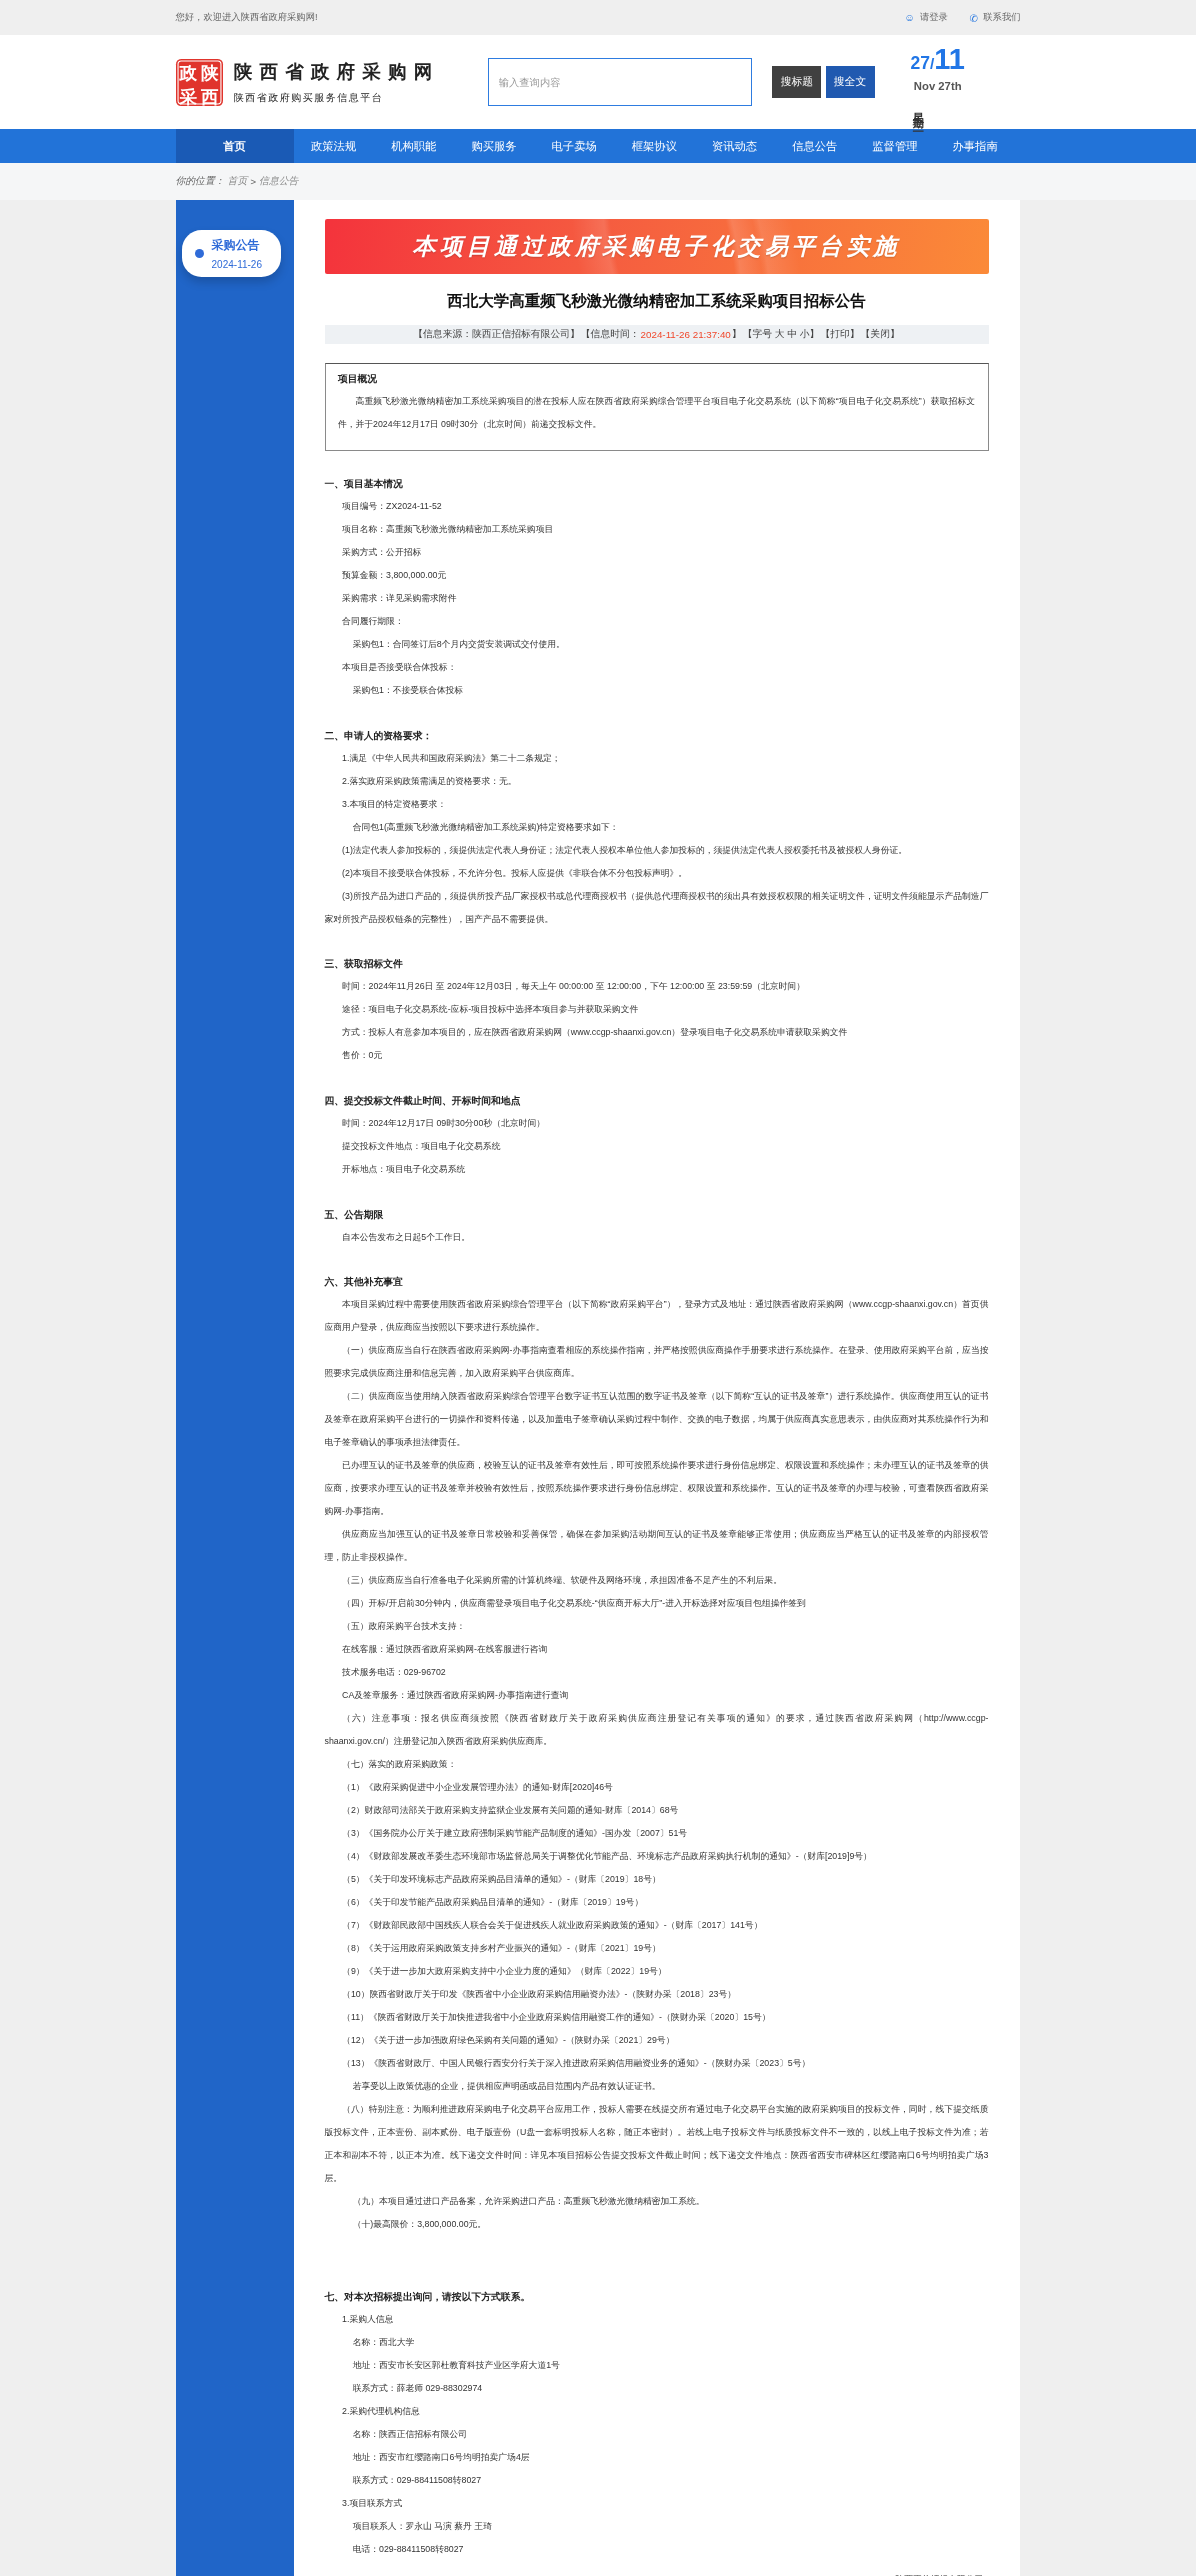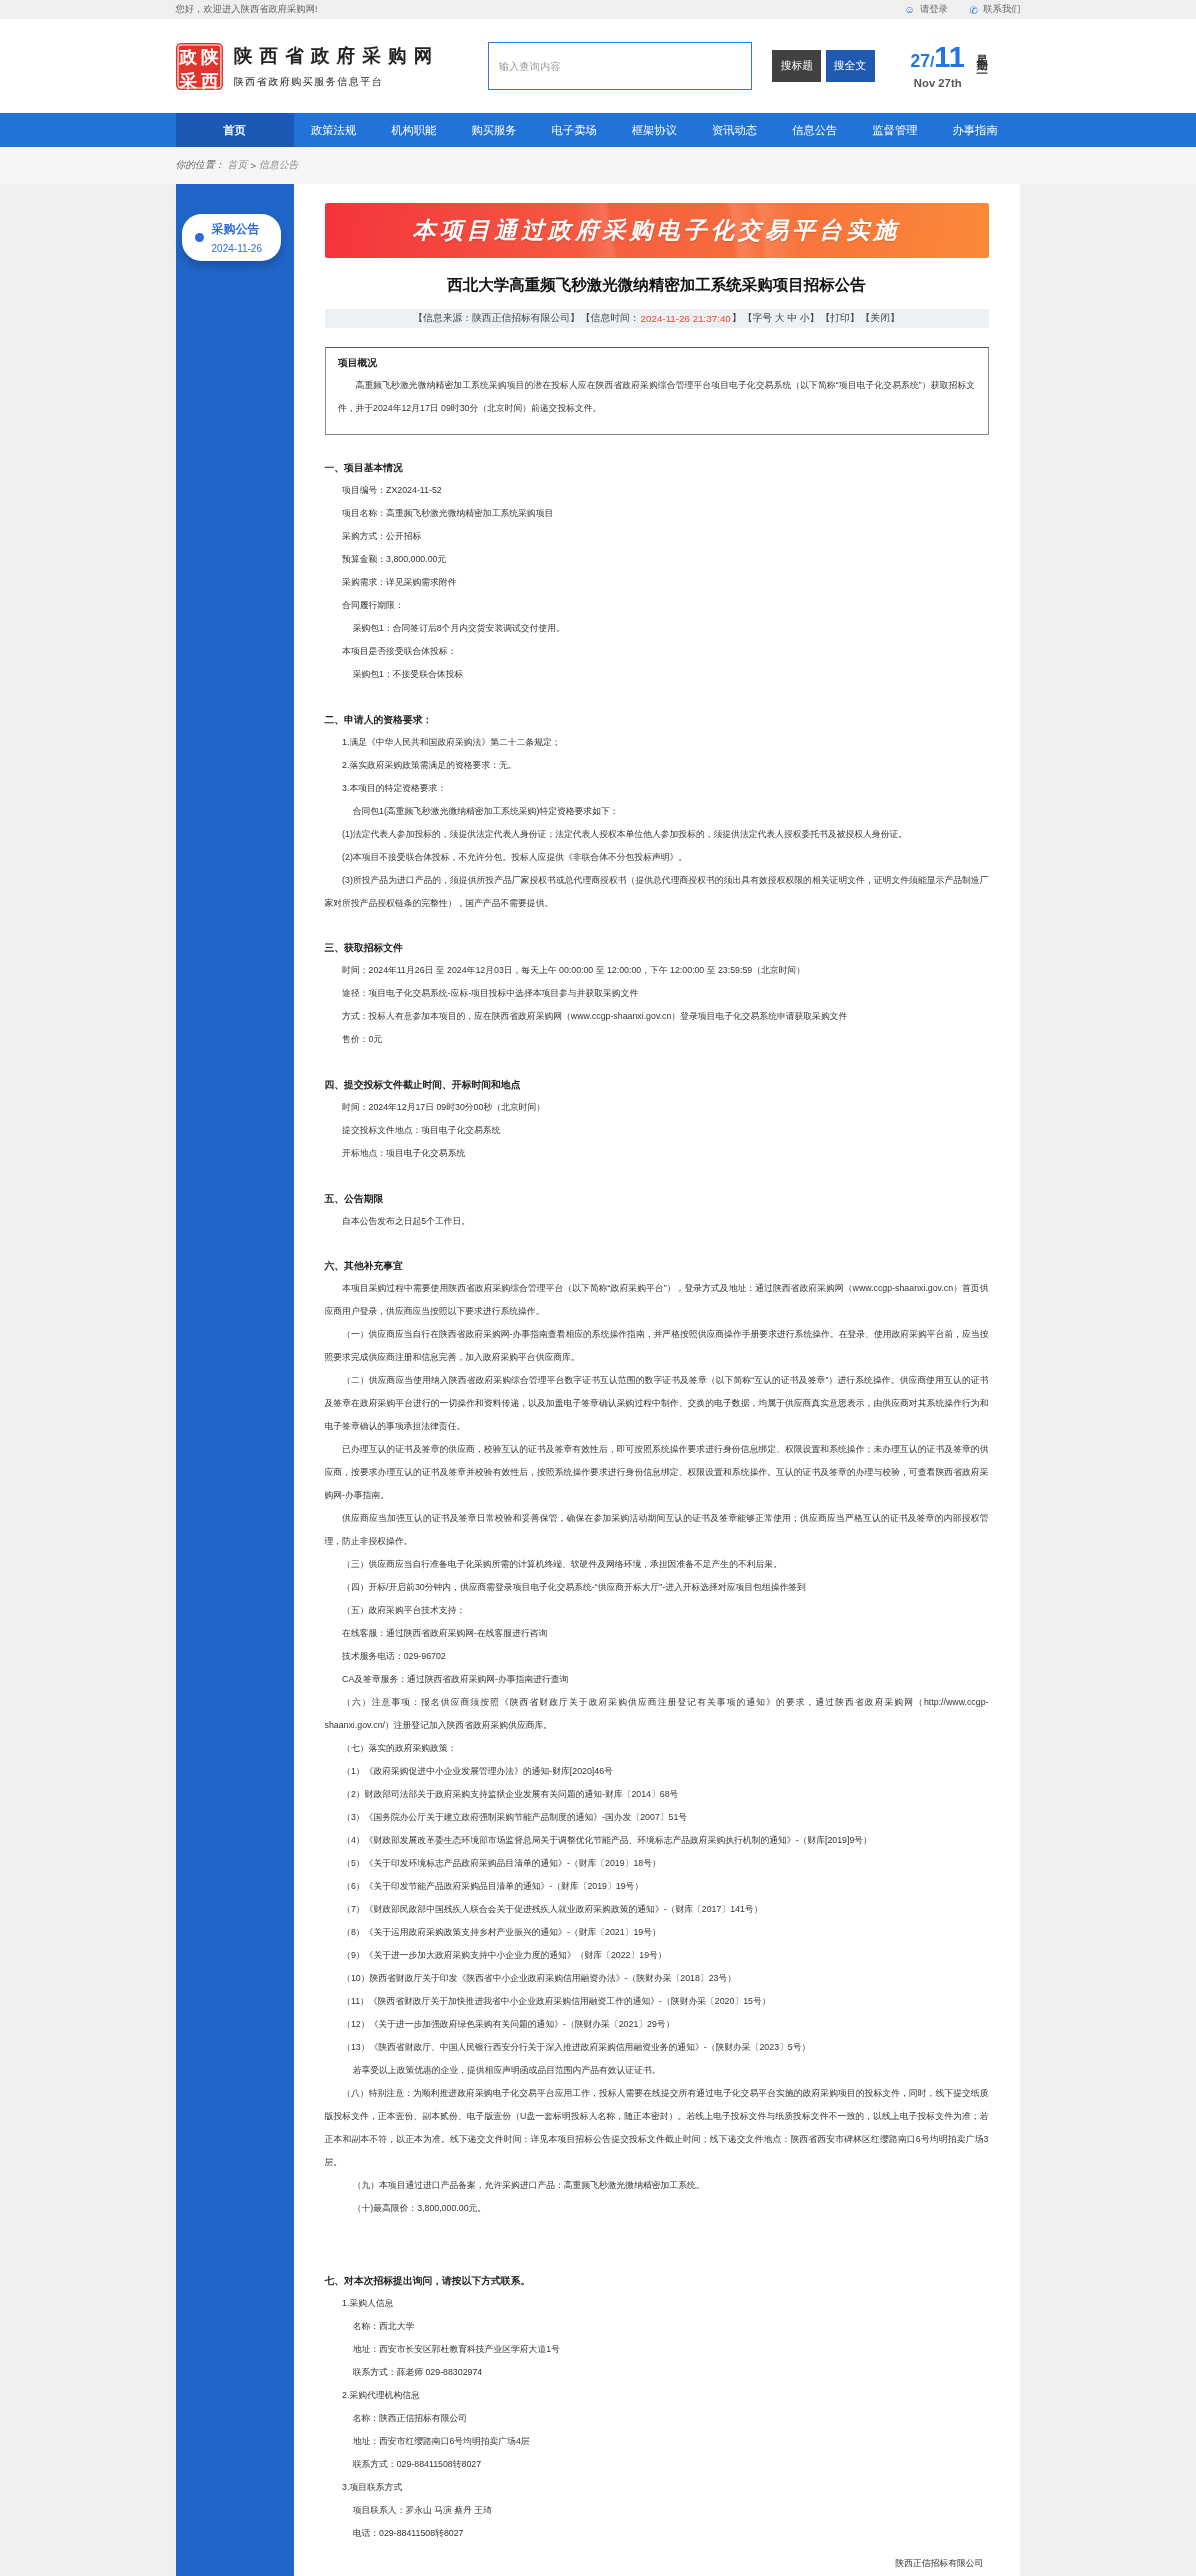--- a/index.html
+++ b/index.html
@@ -1,39 +1,39 @@
 <!DOCTYPE html>
 <html style="font-size:8.2px"><head>
 <meta charset="utf-8">
 <style>
   * { margin:0; padding:0; box-sizing:border-box; }
   body { width:1196px; background:#efefef; font-family:"Liberation Sans","DejaVu Sans",sans-serif; color:#333; }
   .wrap { width:845px; margin:0 auto; }
 
   
-  .topbar { background:#efefef; height:19px; display:flex; align-items:center; font-size:9.3px; color:#666; }
+  .topbar { background:#efefef; height:35px; display:flex; align-items:center; font-size:9.3px; color:#666; }
   .topbar .wrap { display:flex; align-items:center; justify-content:space-between; }
   .topbar .tb-right { display:flex; align-items:center; gap:21.6px; }
   .tb-link { display:flex; align-items:center; gap:5.2px; cursor:pointer; }
   .tb-ico { color:#2e7ce0; font-size:10.3px; }
 
   
   .site-header { background:#fff; height:94px; }
   .site-header .wrap { display:flex; align-items:center; height:100%; }
   .logo-seal { width:47px; height:47px; background:#e0342c; border-radius:5.2px; color:#fff; display:grid; grid-template-columns:1fr 1fr; grid-template-rows:1fr 1fr; font-weight:bold; font-size:17.5px; text-align:center; line-height:24px; box-shadow:inset 0 0 0 1.5px #e0342c, inset 0 0 0 2.6px #fff; padding:2.1px; }
   .brand { margin-left:11.3px; }
   .brand-title { font-size:18.5px; font-weight:bold; color:#222; letter-spacing:7.2px; }
   .brand-sub { font-size:10px; color:#222; margin-top:6.2px; letter-spacing:1.5px; }
   .search-zone { margin-left:49px; display:flex; align-items:center; }
   .search-input { width:264px; height:48px; border:1px solid #2e7ce0; background:#fff; font-size:10.3px; padding:0 9.3px; color:#333; outline:none; }
   .search-input::placeholder { color:#999; }
   .btn-search { height:32px; width:49px; border:none; color:#fff; font-size:10.8px; cursor:pointer; }
   .btn-title { background:#404040; margin-left:20px; }
   .btn-full { background:#2059b0; margin-left:4.1px; }
-  .date-block { margin-left:36px; display:flex; align-items:flex-start; gap:9.3px; }
+  .date-block { margin-left:36px; display:flex; align-items:flex-start; gap:9.3px;flex-direction:column; }
   .date-num { text-align:center; }
   .date-dm { color:#2176e6; font-weight:bold; line-height:1; }
   .date-dm .d { font-size:17.5px; } .date-dm .sl { font-size:15.5px; } .date-dm .m { font-size:29px; }
   .date-en { color:#555; font-size:11.3px; font-weight:bold; margin-top:5.2px; }
   .date-week { writing-mode:vertical-lr; font-size:11.3px; font-weight:bold; color:#333; letter-spacing:5.2px; margin-top:2.1px; }
 
   
   .mainnav { background:#2273d8; height:34px; }
   .mainnav .wrap { display:flex; height:100%; }
   .nav-item { color:#fff; font-size:11.3px; display:flex; align-items:center; justify-content:center; cursor:pointer; padding:0 17.5px; }

